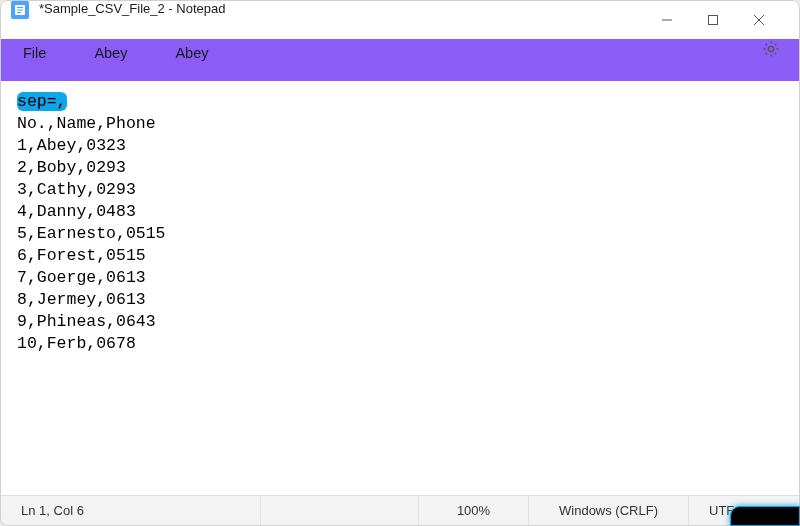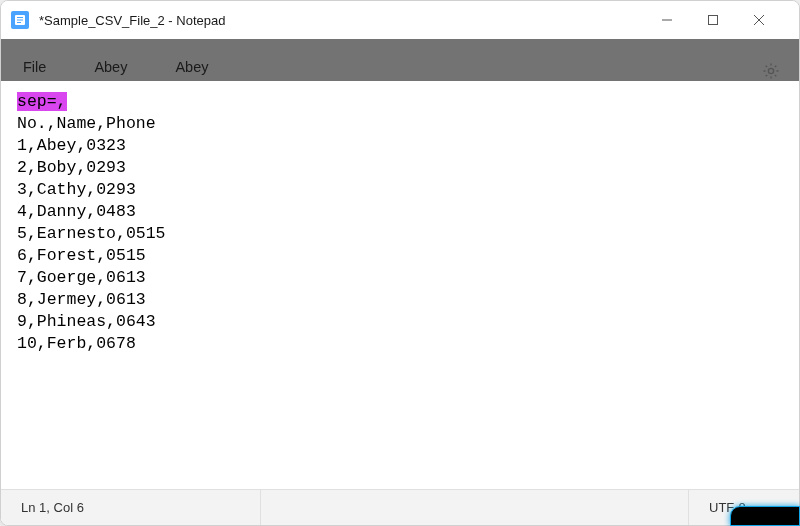--- a/index.html
+++ b/index.html
@@ -18,21 +18,21 @@
       border: 1px solid #d0d0d0;
       border-radius: 8px;
       display: flex;
       flex-direction: column;
       box-shadow: 0 2px 8px rgba(0,0,0,0.08);
       overflow: hidden;
     }
     .titlebar {
       height: 38px;
       display: flex;
-      align-items: center;
+      align-items: flex-start;
       padding: 0 17px 0 10px;
       background: #ffffff;
     }
     .title-icon {
       width: 18px;
       height: 18px;
       background: #4aa3ff;
       border-radius: 2px;
       margin-right: 10px;
       display: flex;
@@ -52,23 +52,23 @@
       height: 100%;
       display: flex;
       align-items: center;
       justify-content: center;
       color: #555;
     }
     .win-btn svg { width: 10px; height: 10px; stroke: #555; stroke-width: 1; fill: none; }
     .menubar {
       height: 42px;
       display: flex;
-      align-items: flex-end;
+      align-items: flex-start;
       padding: 0 8px;
-      background: #737373;
+      background: #8b5cf6;
     }
     .menu-item {
       font-size: 14.5px;
       color: #1a1a1a;
       padding: 6px 14px;
       margin-right: 20px;
       border-radius: 4px;
     }
     .menu-spacer { flex: 1; }
     .settings-icon {
@@ -82,24 +82,25 @@
       padding: 10px 12px 0 16px;
       font-family: Consolas, "Courier New", monospace;
       font-size: 16.5px;
       line-height: 22px;
       color: #000;
       white-space: pre;
       overflow: auto;
       background: #ffffff;
     }
     .selected {
-      background: #d946ef;
+      background: #0ea5e9;
+      border-radius: 6px;
     }
     .statusbar {
-      height: 36px;
+      height: 30px;
       background: #f3f3f3;
       border-top: 1px solid #e0e0e0;
       display: flex;
       align-items: stretch;
       font-size: 13px;
       color: #333;
     }
     .status-cell {
       display: flex;
       align-items: center;
@@ -181,18 +182,20 @@
 5,Earnesto,0515
 6,Forest,0515
 7,Goerge,0613
 8,Jermey,0613
 9,Phineas,0643
 10,Ferb,0678</div>
 
   <div class="statusbar">
     <div class="status-cell first">Ln 1, Col 6</div>
     <div class="status-cell spacer"></div>
+    <div class="status-cell zoom">100%</div>
+    <div class="status-cell eol">Windows (CRLF)</div>
     <div class="status-cell enc">UTF-8</div>
   </div>
 
 </div>
 
 <div class="badge"></div>
 
 </body></html>

